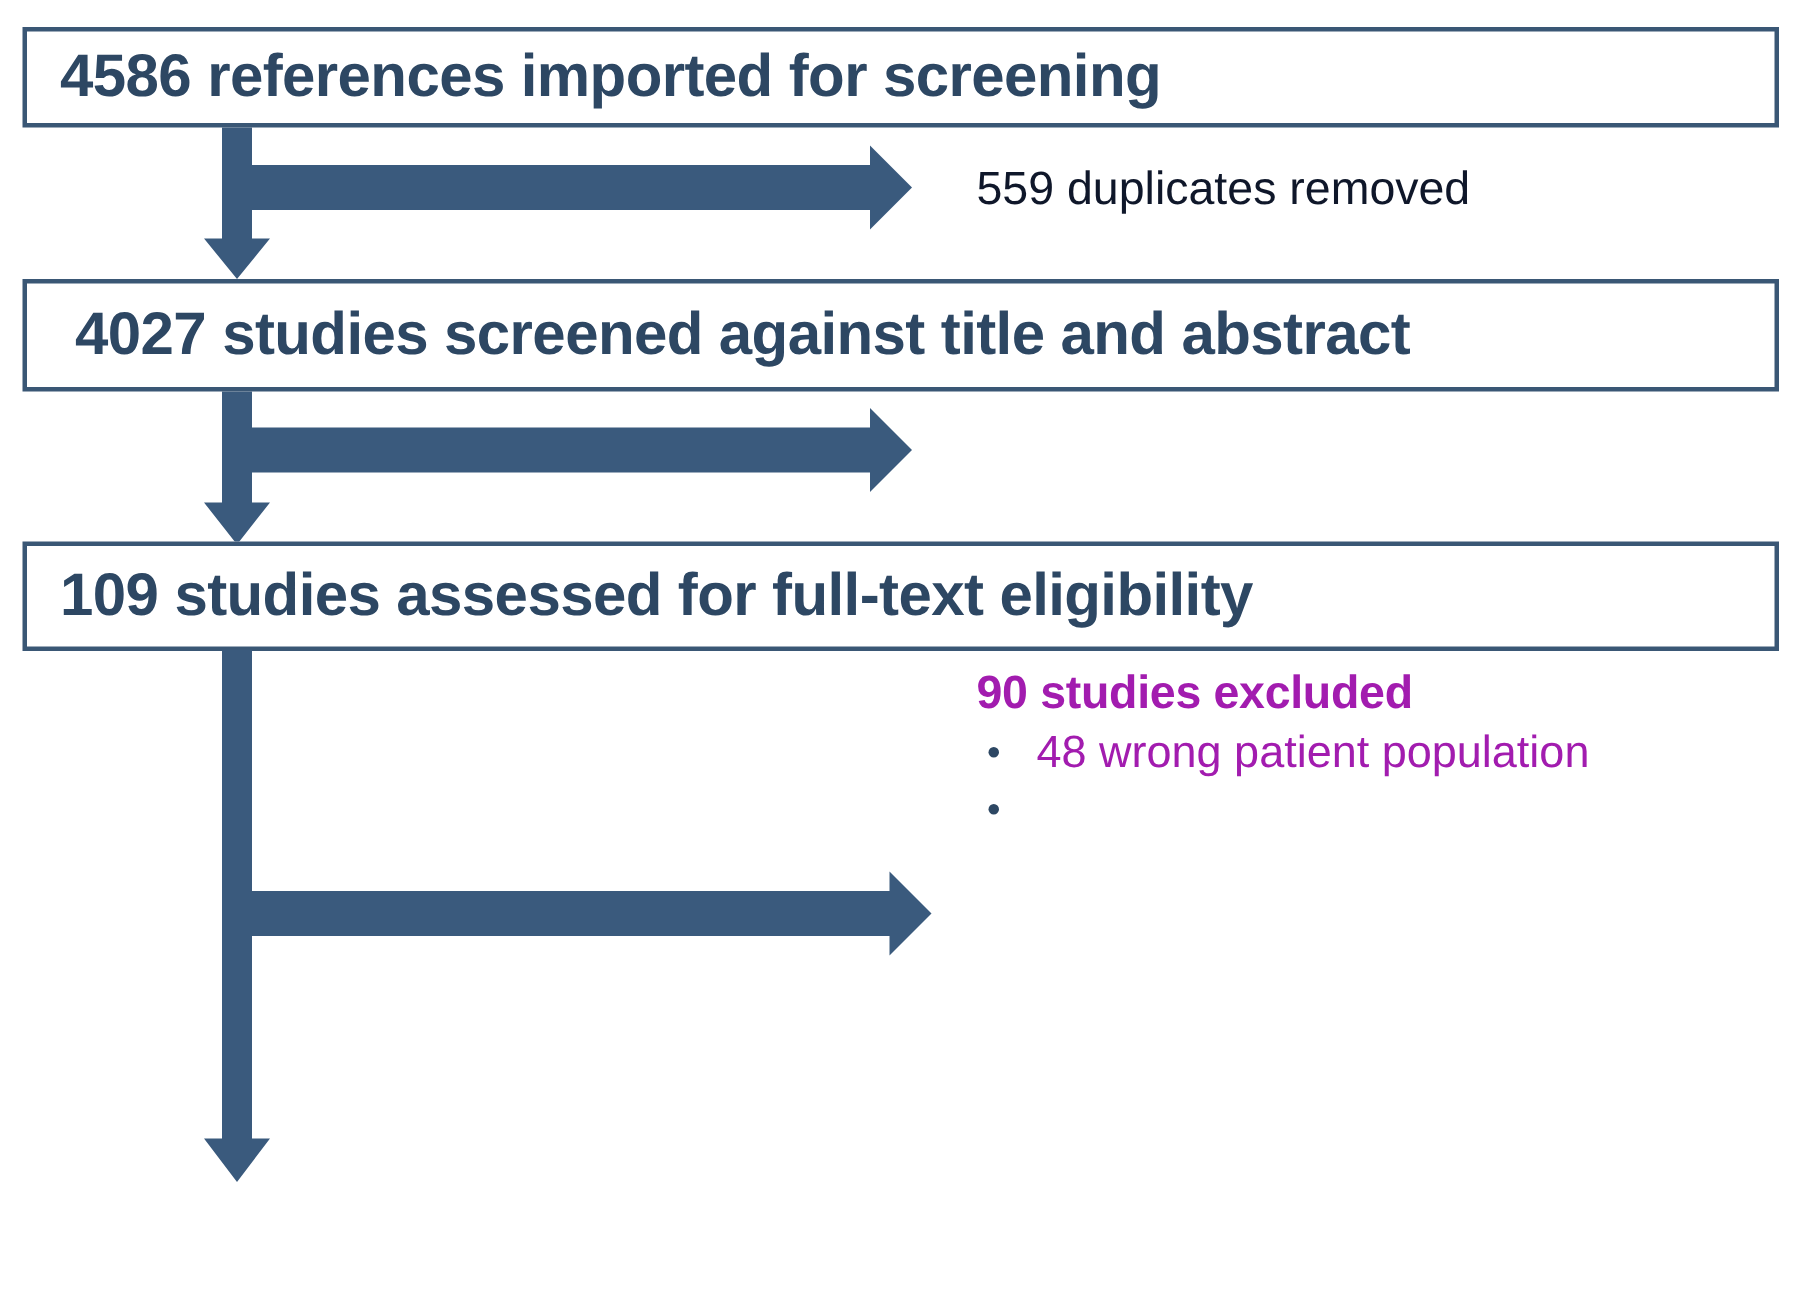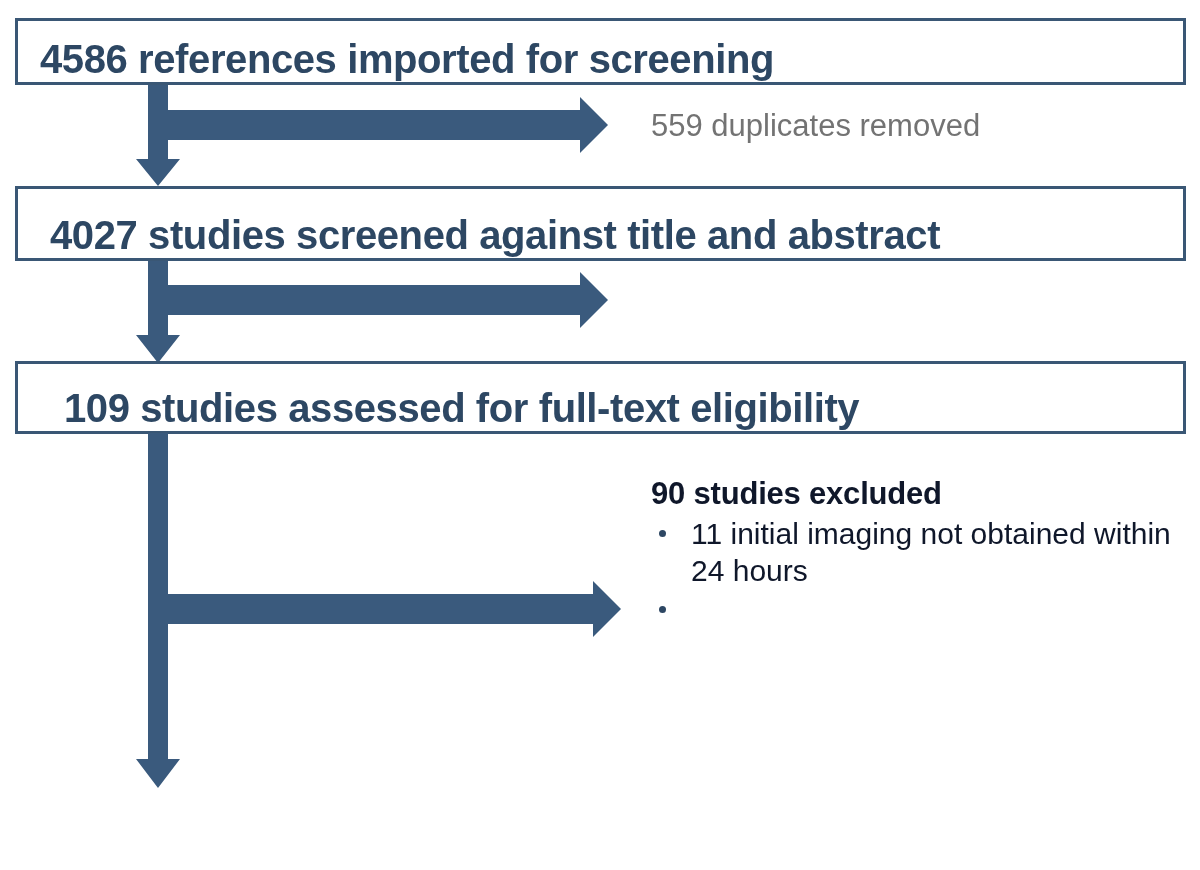--- a/index.html
+++ b/index.html
@@ -19,38 +19,38 @@
     overflow: hidden;
   }
 
   
   .flowbox {
     position: absolute;
     box-sizing: border-box;
     border: 3px solid #3a5775;
     background: #ffffff;
     display: flex;
-    align-items: flex-end;
+    align-items: center;
   }
   .flowbox .boxlabel {
     font-family: "Liberation Sans", sans-serif;
     font-weight: 700;
     color: #2d4763;
     letter-spacing: -0.4px;
     padding-left: 22px;
     white-space: nowrap;
   }
 
   #box-imported   { left: 15px; top: 18px;  width: 1171px; height: 67px; }
   #box-imported .boxlabel   { font-size: 40px; }
 
   #box-screened   { left: 15px; top: 186px; width: 1171px; height: 75px; }
   #box-screened .boxlabel   { font-size: 40px; padding-left: 32px; }
 
-  #box-assessed   { left: 15px; top: 361px; width: 1171px; height: 73px; padding-left: 24px; }
+  #box-assessed   { left: 15px; top: 361px; width: 1171px; height: 73px; }
   #box-assessed .boxlabel   { font-size: 40px; }
 
   #box-included {
     left: 15px; top: 787px; width: 1171px; height: 65px;
     border-width: 4px;
     background-color: #ffffff;
     background-image: radial-gradient(#3a5775 1.4px, transparent 1.5px);
     background-size: 11px 11px;
     background-position: 4px 4px;
   }
@@ -59,43 +59,42 @@
   
   .arrow-svg {
     position: absolute;
     overflow: visible;
   }
   .arrow-shape { fill: #3a5a7d; }
 
   
   .side-note {
     position: absolute;
-    color: #737373;
+    color: #0f172a;
     font-family: "Liberation Sans", sans-serif;
     font-weight: 400;
   }
   #note-duplicates {
     left: 651px; top: 108px;
     font-size: 31px;
     white-space: nowrap;
   }
   #note-excluded-screen {
     left: 651px; top: 275px;
     font-size: 31px;
     white-space: nowrap;
   }
 
   
   #exclusion-block {
     position: absolute;
     left: 651px;
     top: 444px;
     width: 527px;
-    color: #0f172a;
-    margin-top: 32px;
+    color: #a21caf;
   }
   #exclusion-heading {
     font-size: 31px;
     font-weight: 700;
     line-height: 1.18;
     margin: 0 0 2px 0;
     letter-spacing: -0.2px;
   }
   #exclusion-list {
     list-style: none;
@@ -154,21 +153,21 @@
   <svg class="arrow-svg" id="arrow-3" style="left:130px; top:433px;" width="505" height="356" viewBox="0 0 505 356">
     <path class="arrow-shape" d="M18,0 L38,0 L38,326 L50,326 L28,355 L6,326 L18,326 Z"></path>
     <path class="arrow-shape" d="M38,161 L463,161 L463,148 L491,176 L463,204 L463,191 L38,191 Z"></path>
   </svg>
 
   <div id="exclusion-block">
     <div id="exclusion-heading">90 studies excluded</div>
     <ul id="exclusion-list">
       <li>
         <span class="bullet-dot"></span>
-        <span>11 initial imaging not obtained within 24 hours</span>
+        <span>48 wrong patient population</span>
       </li>
       <li>
         <span class="bullet-dot"></span>
       </li>
     </ul>
   </div>
 
 
 </div>
 

